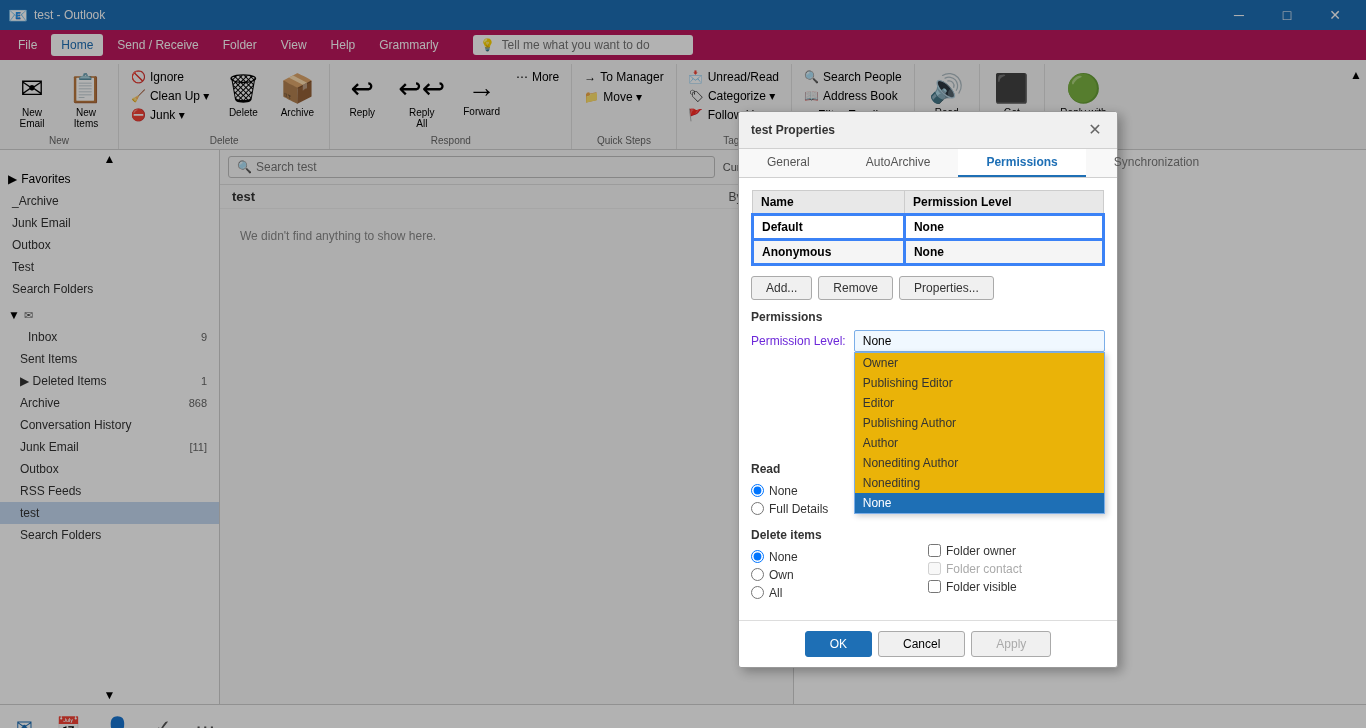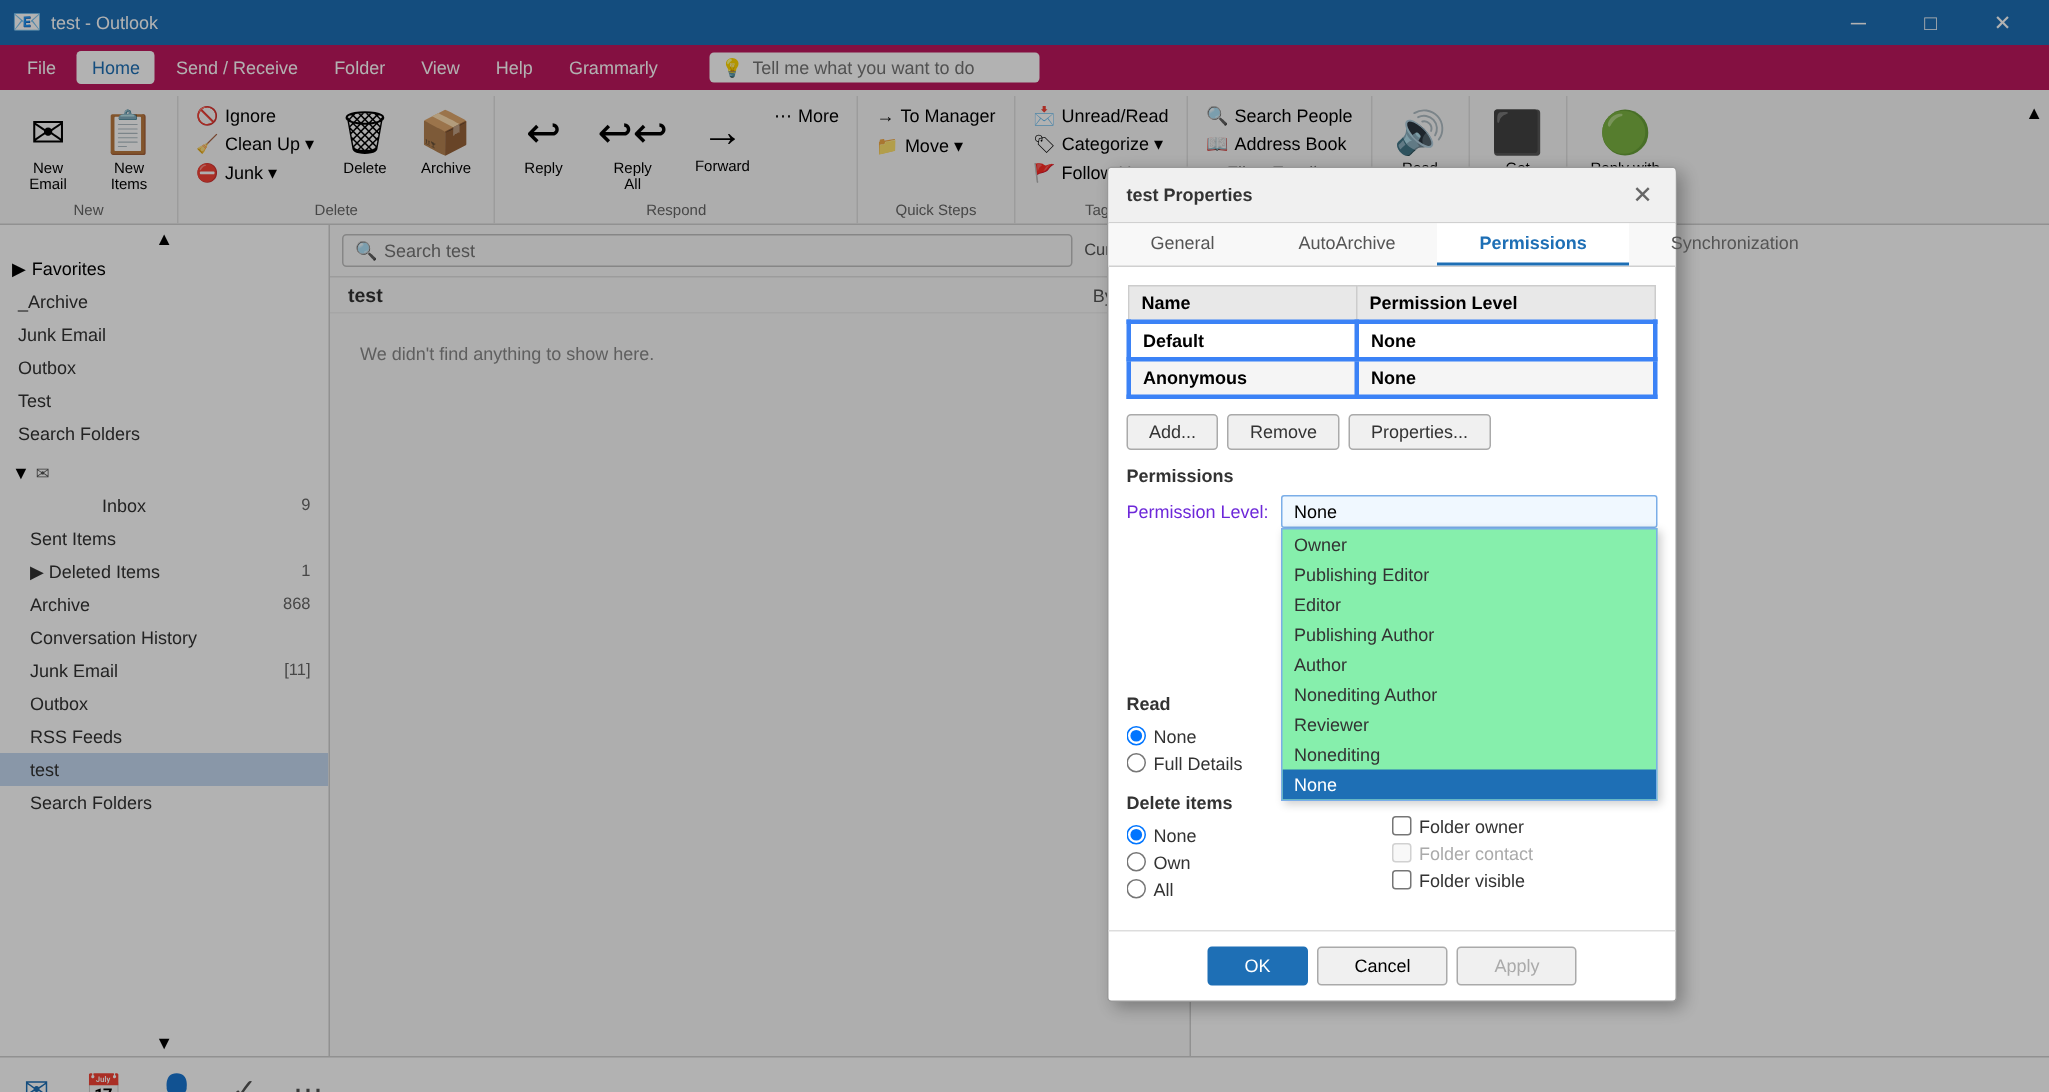--- a/index.html
+++ b/index.html
@@ -136,21 +136,21 @@
     .perm-level-row { display: flex; align-items: center; gap: 8px; margin-bottom: 8px; position: relative; }
     .perm-level-label { font-size: 12px; color: #6d28d9; min-width: 90px; }
     .perm-dropdown-container { position: relative; flex: 1; }
     .perm-dropdown {
       width: 100%; padding: 3px 8px; border: 1px solid #7baee8; background: #f0f8ff;
       font-size: 12px; border-radius: 2px; appearance: none; cursor: pointer;
     }
 
     
     .dropdown-list {
-      position: absolute; top: 100%; left: 0; right: 0; background: #86efac;
+      position: absolute; top: 100%; left: 0; right: 0; background: #eab308;
       border: 1px solid #7baee8; z-index: 200; max-height: 200px; overflow-y: auto;
       box-shadow: 2px 2px 6px rgba(0,0,0,0.2);
     }
     .dropdown-list-item {
       padding: 3px 8px; cursor: pointer; font-size: 12px; color: #333;
     }
     .dropdown-list-item.selected { background: #1e6fb5; color: white; }
 
     
     .perm-sub-grid { display: grid; grid-template-columns: 1fr 1fr; gap: 0; margin-bottom: 8px; }
@@ -387,21 +387,21 @@
       </div>
       <div class="sidebar-item">
         <span class="sidebar-item-label">Search Folders</span>
       </div>
 
       <div class="sidebar-section" style="margin-top:4px;">
         <span>▼</span>
         <span style="font-size:11px; color:#555;">✉</span>
       </div>
 
-      <div class="sidebar-item" style="padding-left:28px;margin-left:40px;">
+      <div class="sidebar-item" style="padding-left:28px;">
         <span class="sidebar-item-label">Inbox</span>
         <span class="sidebar-item-count">9</span>
       </div>
       <div class="sidebar-item" style="padding-left:20px;">
         <span class="sidebar-item-label">Sent Items</span>
       </div>
       <div class="sidebar-item" style="padding-left:20px;">
         <span class="sidebar-item-label">▶ Deleted Items</span>
         <span class="sidebar-item-count">1</span>
       </div>
@@ -511,21 +511,20 @@
             <option>None</option>
           </select>
           
           <div class="dropdown-list">
             <div class="dropdown-list-item">Owner</div>
             <div class="dropdown-list-item">Publishing Editor</div>
             <div class="dropdown-list-item">Editor</div>
             <div class="dropdown-list-item">Publishing Author</div>
             <div class="dropdown-list-item">Author</div>
             <div class="dropdown-list-item">Nonediting Author</div>
-            <div class="dropdown-list-item">Reviewer</div>
             <div class="dropdown-list-item">Nonediting</div>
             <div class="dropdown-list-item selected">None</div>
           </div>
         </div>
       </div>
 
       <div style="margin-top:110px;">
         <div class="perm-sub-grid">
 
           <div class="perm-sub-col">

